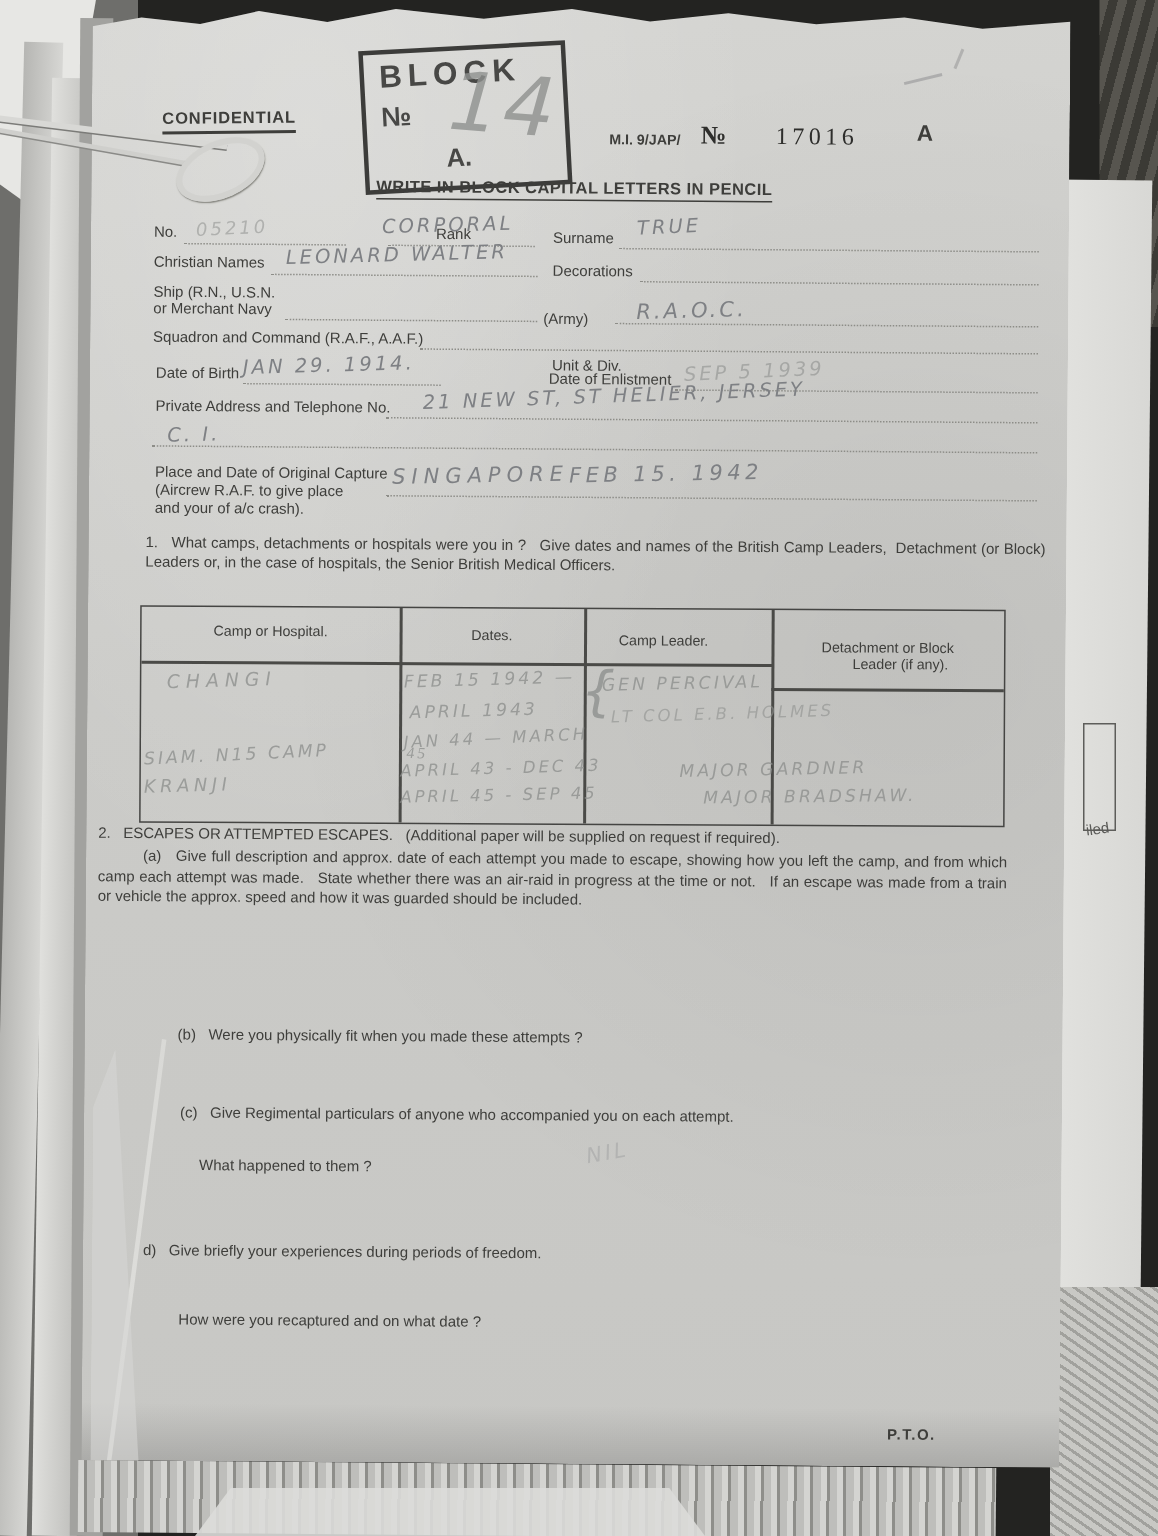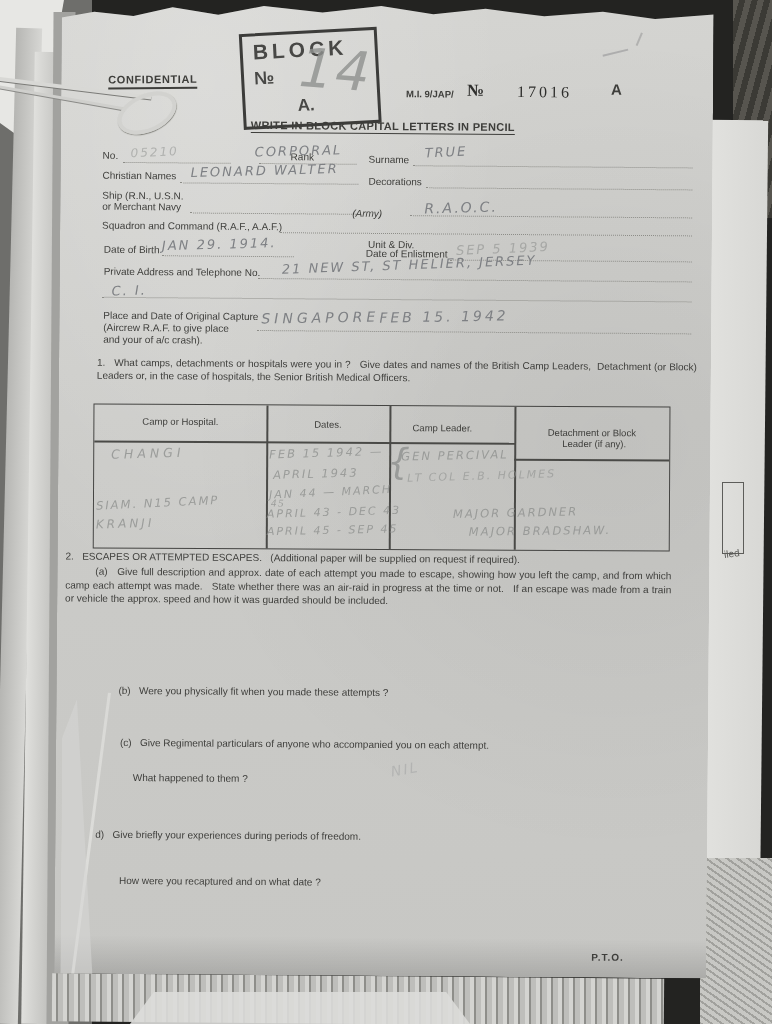--- a/index.html
+++ b/index.html
@@ -95,21 +95,21 @@
     <div class="abs lbl" style="left:42px;top:166px;">Christian Names</div>
     <div class="abs fline" style="left:120px;top:177px;width:178px;"></div>
     <div class="abs hw" style="left:130px;top:159px;font-size:13px;transform:rotate(-2deg);">LEONARD WALTER</div>
     <div class="abs lbl" style="left:308px;top:170px;">Decorations</div>
     <div class="abs fline" style="left:366px;top:180px;width:266px;"></div>
 
     <div class="abs lbl" style="left:42px;top:186px;text-align:center;">Ship (R.N., U.S.N.</div>
     <div class="abs lbl" style="left:42px;top:197px;">or Merchant Navy</div>
     <div class="abs fline" style="left:130px;top:207px;width:168px;"></div>
     <div class="abs lbl" style="left:308px;top:191px;margin-top:42px;">Unit &amp; Div.</div>
-    <div class="abs lbl" style="left:292px;top:202px;font-style:italic;">(Army)</div>
+    <div class="abs lbl" style="left:302px;top:202px;">(Army)</div>
     <div class="abs fline" style="left:350px;top:208px;width:282px;"></div>
     <div class="abs hw" style="left:364px;top:194px;font-size:14px;transform:rotate(-2deg);">R.A.O.C.</div>
 
     <div class="abs lbl" style="left:42px;top:216px;">Squadron and Command (R.A.F., A.A.F.)</div>
     <div class="abs fline" style="left:220px;top:226px;width:412px;"></div>
 
     <div class="abs lbl" style="left:44px;top:240px;">Date of Birth</div>
     <div class="abs fline" style="left:102px;top:250px;width:132px;"></div>
     <div class="abs hw" style="left:102px;top:233px;font-size:13px;transform:rotate(-2deg);">JAN 29. 1914.</div>
     <div class="abs lbl" style="left:306px;top:242px;">Date of Enlistment</div>
@@ -135,21 +135,21 @@
       <div class="abs tableline" style="left:172px;top:0;width:1.5px;height:143px;"></div>
       <div class="abs tableline" style="left:295px;top:0;width:1.5px;height:143px;"></div>
       <div class="abs tableline" style="left:420px;top:0;width:1.5px;height:143px;"></div>
       <div class="abs tableline" style="left:0;top:36px;width:421px;height:1.5px;"></div>
       <div class="abs tableline" style="left:420px;top:52px;width:155px;height:1.5px;"></div>
 
       <div class="abs lbl" style="left:0;top:11px;width:172px;text-align:center;font-size:9.5px;">Camp or Hospital.</div>
       <div class="abs lbl" style="left:172px;top:13px;width:123px;text-align:center;font-size:9.5px;">Dates.</div>
       <div class="abs lbl" style="left:295px;top:16px;width:106px;text-align:center;font-size:9.5px;">Camp Leader.</div>
       <div class="abs lbl" style="left:420px;top:20px;width:155px;text-align:center;font-size:9.5px;">Detachment or Block</div>
-      <div class="abs lbl" style="left:420px;top:31px;width:172px;font-size:9.5px;margin-left:48px;">Leader (if any).</div>
+      <div class="abs lbl" style="left:420px;top:31px;width:172px;text-align:center;font-size:9.5px;">Leader (if any).</div>
 
       <div class="abs hw hw-light" style="left:17px;top:43px;font-size:12.5px;letter-spacing:4px;transform:rotate(-2deg);">CHANGI</div>
       <div class="abs hw hw-light" style="left:175px;top:42px;font-size:11.5px;transform:rotate(-2deg);">FEB 15 1942 —</div>
       <div class="abs hw hw-light" style="left:179px;top:63px;font-size:11.5px;transform:rotate(-2deg);">APRIL 1943</div>
       <div class="abs hw hw-light" style="left:175px;top:81px;font-size:11px;transform:rotate(-3deg);">JAN 44 — MARCH</div>
       <div class="abs hw hw-light" style="left:177px;top:93px;font-size:10.5px;font-family:Liberation Serif, serif;">45</div>
       <div class="abs hw hw-light" style="left:293px;top:38px;font-size:36px;font-weight:100;letter-spacing:0;">{</div>
       <div class="abs hw hw-light" style="left:307px;top:44px;font-size:11.5px;transform:rotate(-1.5deg);">GEN PERCIVAL</div>
       <div class="abs hw hw-light" style="left:313px;top:64px;font-size:11px;transform:rotate(-2deg);opacity:.6;">LT COL E.B. HOLMES</div>
       <div class="abs hw hw-light" style="left:2px;top:93px;font-size:11.5px;letter-spacing:2px;transform:rotate(-3deg);">SIAM. N15 CAMP</div>

